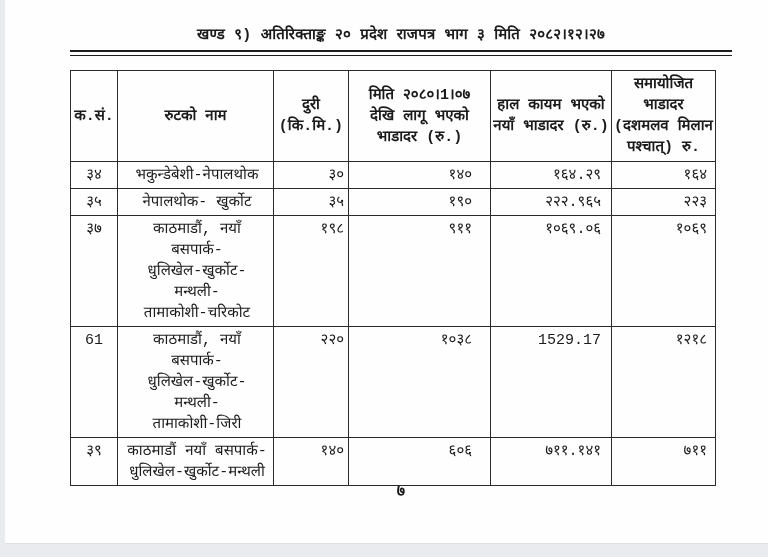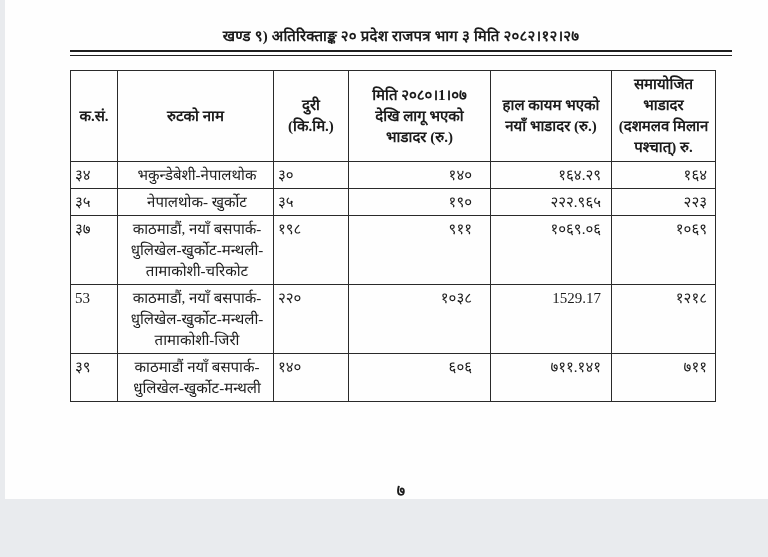--- a/index.html
+++ b/index.html
@@ -1,20 +1,20 @@
 <!DOCTYPE html>
 <html><head>
 <meta charset="utf-8">
 <style>
   html, body { margin:0; padding:0; }
   body { background:#e9ebee; }
   .canvas {
-    position:relative; width:768px; height:499px;
+    position:relative; width:768px; height:557px;
     background:#e9ebee; overflow:hidden;
-    font-family:Liberation Serif, serif;
+    font-family:Liberation Mono, monospace;
     color:#1b1b1b;
   }
   .page {
     position:absolute; left:5px; top:0; width:763px; height:543px;
     background:#fefefe;
     border-bottom:1px solid #dfe1e5;
   }
   .gazette-header {
     position:absolute; left:65px; top:26px; width:662px;
     text-align:center; font-weight:bold; font-size:15px; line-height:20px;
@@ -36,23 +36,23 @@
   .fare-table thead tr { height:69px; }
   .fare-table th {
     font-weight:bold; text-align:center; vertical-align:middle;
     white-space:pre-line; line-height:21px; padding:3px 2px;
   }
   .fare-table td { vertical-align:top; line-height:21px; padding:2px 4px; }
   tr.r-single { height:26px; }
   tr.r3 { height:61px; }
   tr.r4 { height:63px; }
   tr.r5 { height:44px; }
-  td.c-sn   { padding-top:3px; }
+  td.c-sn   { text-align:center; padding-top:3px; }
   td.c-route{ text-align:center; white-space:pre-line; padding-left:7px; padding-top:3px; }
-  td.c-dist { text-align:left; padding-top:3px; }
+  td.c-dist { text-align:right; padding-top:3px; }
   td.c-num  { text-align:right; padding-top:3px; }
   td.c-old  { padding-right:18px; }
   td.c-new  { padding-right:10px; }
   td.c-adj  { padding-right:8px; }
   .page-number {
     position:absolute; left:65px; top:479px; width:662px;
     text-align:center; font-size:16px; font-weight:bold;
   }
 </style>
 </head>
@@ -111,21 +111,21 @@
           <td class="c-sn">३७</td>
           <td class="c-route">काठमाडौं, नयाँ बसपार्क-
 धुलिखेल-खुर्कोट-मन्थली-
 तामाकोशी-चरिकोट</td>
           <td class="c-dist">१९८</td>
           <td class="c-num c-old">९११</td>
           <td class="c-num c-new">१०६९.०६</td>
           <td class="c-num c-adj">१०६९</td>
         </tr>
         <tr class="r4">
-          <td class="c-sn">53</td>
+          <td class="c-sn">61</td>
           <td class="c-route">काठमाडौं, नयाँ बसपार्क-
 धुलिखेल-खुर्कोट-मन्थली-
 तामाकोशी-जिरी</td>
           <td class="c-dist">२२०</td>
           <td class="c-num c-old">१०३८</td>
           <td class="c-num c-new">1529.17</td>
           <td class="c-num c-adj">१२१८</td>
         </tr>
         <tr class="r5">
           <td class="c-sn">३९</td>

